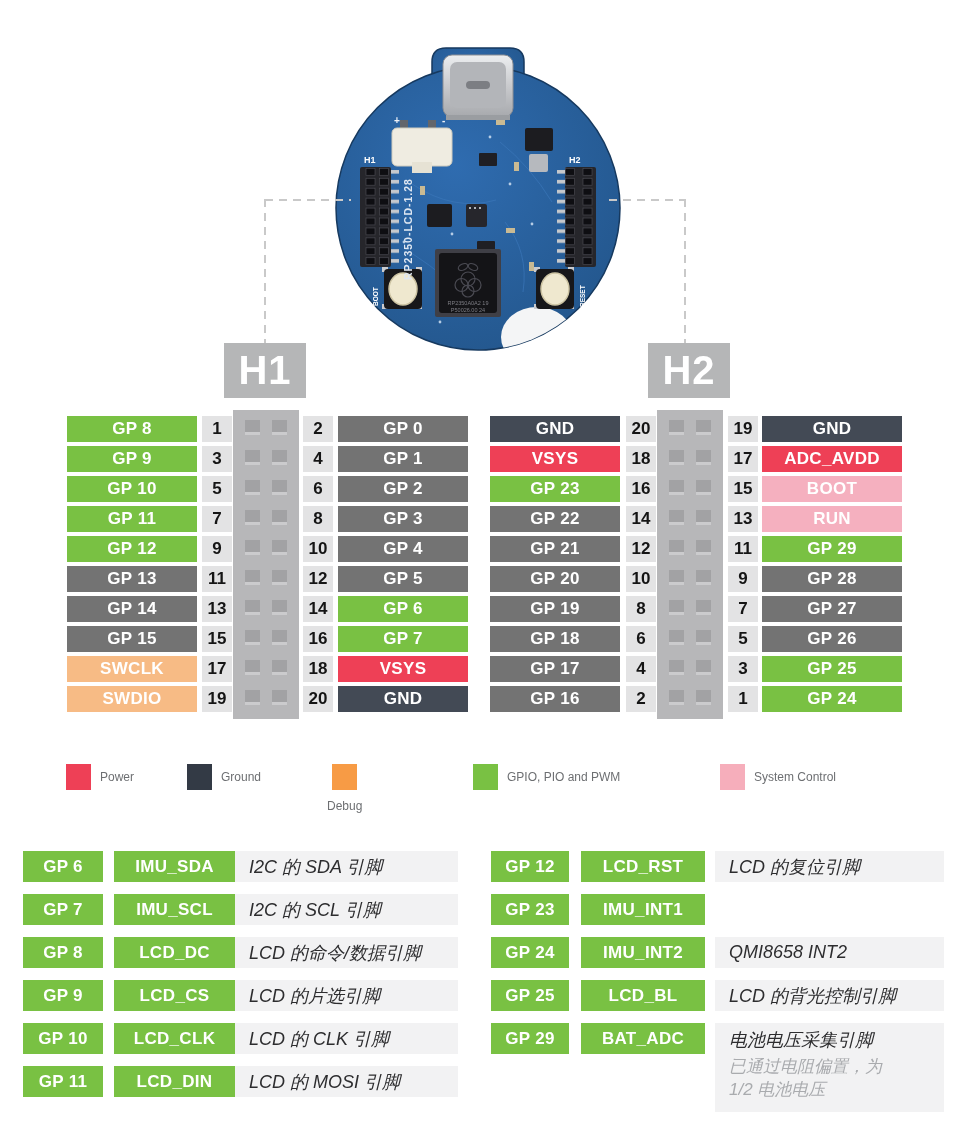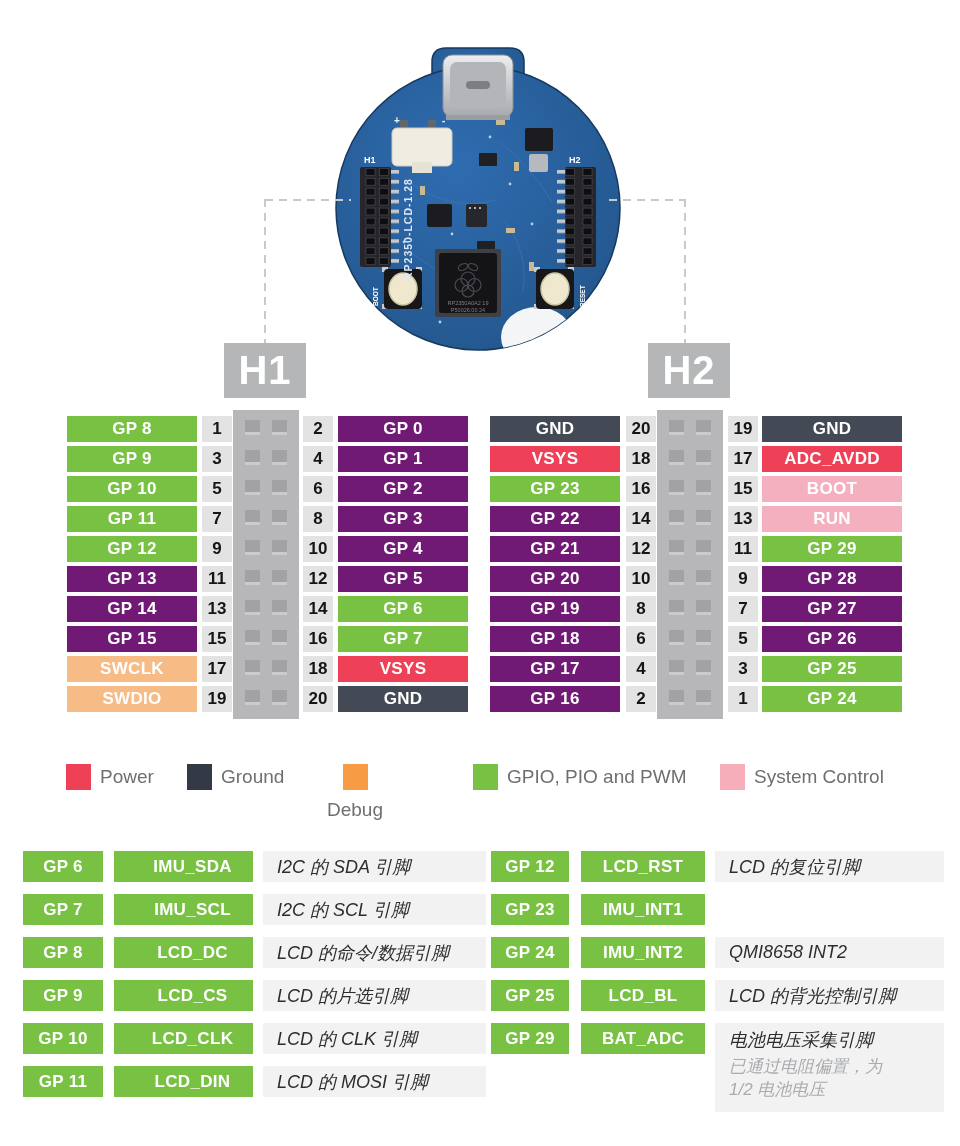--- a/index.html
+++ b/index.html
@@ -23,50 +23,50 @@
     display:flex;align-items:center;justify-content:center;}
   .w130{width:130px;} .w140{width:140px;}
   .h1t .pcell:first-child{margin-right:5px;}
   .h1t .ncell.nl{margin-right:71px;}
   .h1t .ncell.nr{margin-right:5px;}
   .h2t .pcell:first-child{margin-right:6px;}
   .h2t .ncell.nl{margin-right:72px;}
   .h2t .ncell.nr{margin-right:4px;}
 
   [data-type="gpio"]{background:#79c143;}
-  [data-type="gpio-light"]{background:#701a75;}
+  [data-type="gpio-light"]{background:#737373;}
   [data-type="power"]{background:#ee4056;}
   [data-type="ground"]{background:#434a55;}
   [data-type="debug"]{background:#f7bb85;}
   [data-type="syscon"]{background:#f5b0bf;}
 
   
   .strip{position:absolute;top:410px;width:66px;height:309px;background:#b7b7b9;box-sizing:border-box;padding-top:10px;}
   .hrow{height:30px;display:flex;justify-content:center;gap:12px;}
   .hole{width:15px;height:15px;background:#a2a2a4;border-bottom:3px solid #cbcbcd;box-sizing:border-box;}
 
   
   .legend-item{position:absolute;top:764px;display:flex;align-items:center;gap:9px;}
   .swatch{width:25px;height:26px;}
   .swatch[data-ltype="power"]{background:#ee4056;}
   .swatch[data-ltype="ground"]{background:#333a45;}
   .swatch[data-ltype="debug"]{background:#f79b45;}
   .swatch[data-ltype="gpio"]{background:#79c143;}
   .swatch[data-ltype="syscon"]{background:#f6aebb;}
-  .legend-text{font-size:19px;color:#6d6f72;white-space:nowrap;}
+  .legend-text{font-size:12px;color:#6d6f72;white-space:nowrap;}
 
   
   .ftable{position:absolute;}
   .frow{display:flex;margin-bottom:12px;align-items:flex-start;}
   .fcell{height:31px;background:#79c143;color:#fff;font-weight:bold;font-size:17px;
     display:flex;align-items:center;justify-content:center;letter-spacing:.3px;}
   .fdesc{background:#f2f2f3;font-size:18px;color:#2d2d2f;box-sizing:border-box;
     padding-left:14px;height:31px;display:flex;align-items:center;white-space:nowrap;overflow:hidden;}
   .ftL .fcell.gp{width:80px;margin-right:11px;}
-  .ftL .fcell.sig{width:121px;margin-right:10px;padding-left:18px;}
+  .ftL .fcell.sig{width:121px;}
   .ftL .fdesc{width:223px;font-style:italic;}
   .ftR .fcell.gp{width:78px;margin-right:12px;}
   .ftR .fcell.sig{width:124px;margin-right:10px;}
   .ftR .fdesc{width:229px;font-style:italic;}
   .fdesc.tall{height:89px;display:block;padding-top:3px;}
   .fdesc.tall .main{line-height:29px;}
   .fnote{font-size:17px;color:#a9abae;line-height:23px;white-space:nowrap;}
 
   svg text{font-family:"Liberation Sans","DejaVu Sans",sans-serif;}
 </style>

